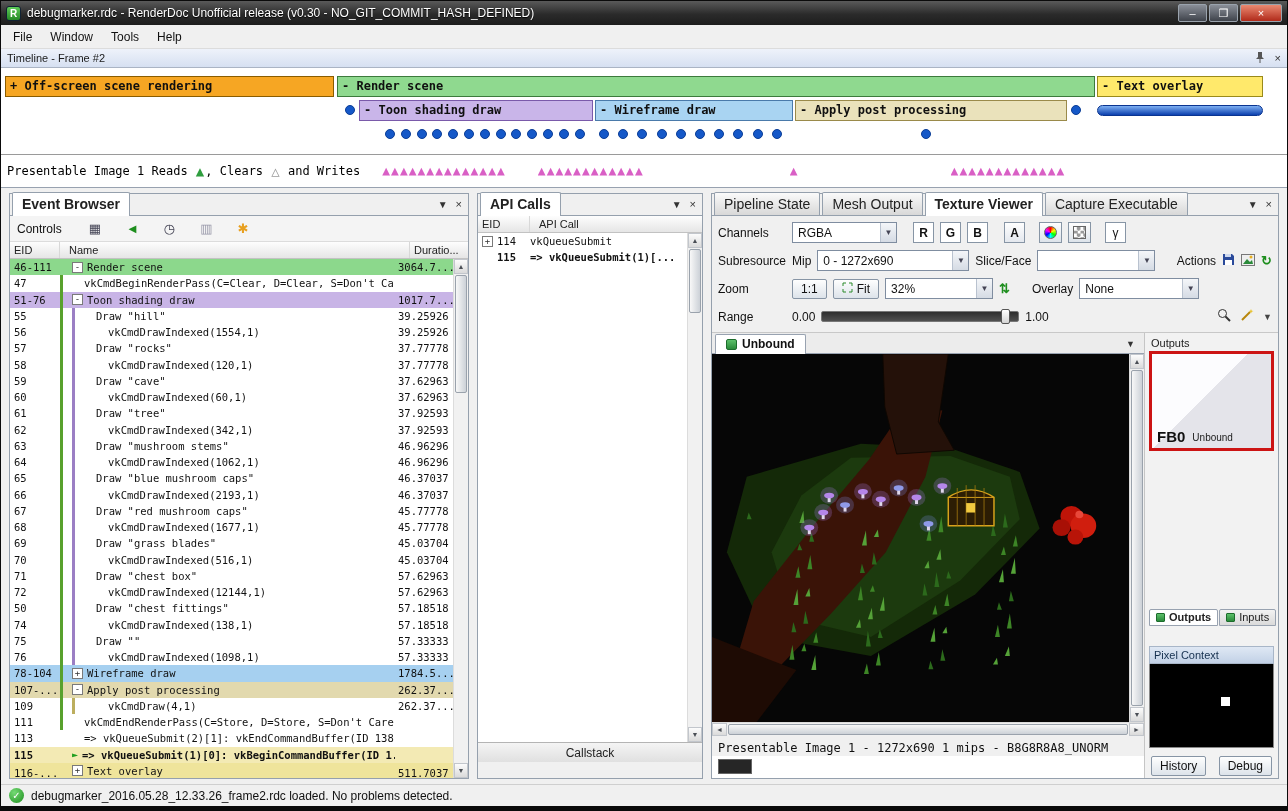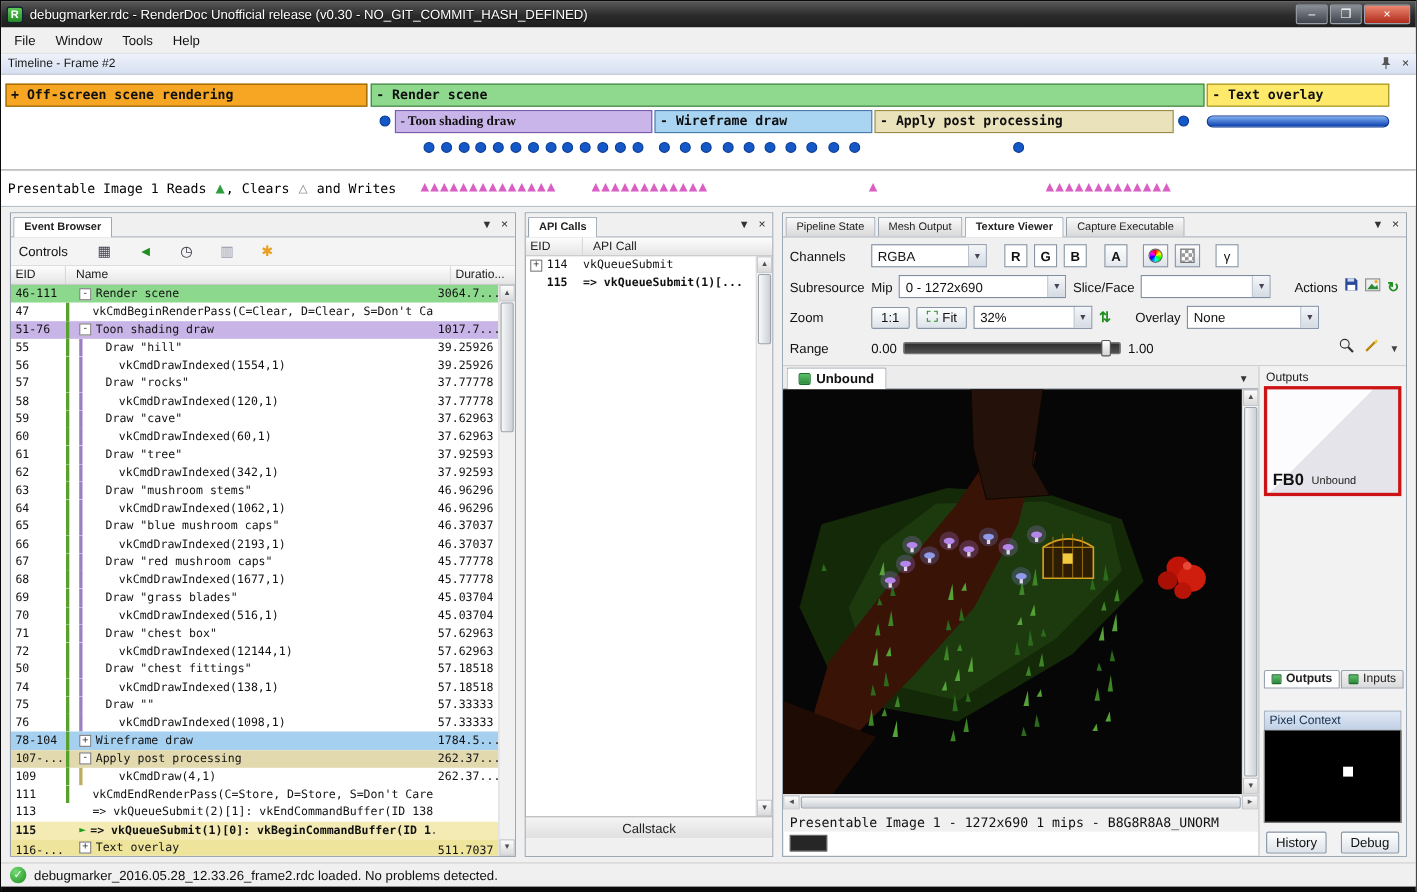--- a/index.html
+++ b/index.html
@@ -26,21 +26,21 @@
 .tl-pill{position:absolute;height:11px;border-radius:6px;background:linear-gradient(#7eb0f2,#0b3fae);border:1px solid #0a3490}
 .tl-sep{position:absolute;left:0;right:0;top:86px;border-top:1px solid #9a9a9a}
 .tl-present{position:absolute;left:6px;right:4px;top:88px;height:29px;display:flex;align-items:center;font:12px "DejaVu Sans Mono",monospace;white-space:pre;overflow:hidden}
 .tri{font-size:14px;line-height:14px;margin:0 1px}
 .tri-g{letter-spacing:1px;font-size:13px;line-height:14px;color:#d95fc5;white-space:nowrap;overflow:hidden}
 
 .main{flex:1;display:flex;gap:8px;padding:5px 8px;background:#f0f0f0;min-height:0}
 .panel{background:#fff;border:1px solid #95a0ad;display:flex;flex-direction:column;min-height:0}
 .tabstrip{display:flex;align-items:flex-end;background:#f0f0f0;border-bottom:1px solid #95a0ad;height:22px;padding-left:2px;flex-shrink:0}
 .tabs-inner{display:flex;align-items:flex-end}
-.tab{font-size:10px;padding:3px 9px;border:1px solid #95a0ad;border-bottom:none;background:linear-gradient(#fafafa,#d8d8d8);margin-right:2px;border-radius:2px 2px 0 0;white-space:nowrap;color:#222}
+.tab{font-size:14px;padding:3px 9px;border:1px solid #95a0ad;border-bottom:none;background:linear-gradient(#fafafa,#d8d8d8);margin-right:2px;border-radius:2px 2px 0 0;white-space:nowrap;color:#222}
 .tab.active{background:#fff;font-weight:bold;margin-bottom:-1px;padding-bottom:4px}
 .strip-ctl{margin-left:auto;display:flex;gap:8px;padding:0 6px 5px;color:#333;font-size:10px;align-items:center}
 
 .eb-controls{height:26px;display:flex;align-items:center;gap:25px;padding:0 7px;background:#f4f4f4;border-bottom:1px solid #dcdcdc;flex-shrink:0}
 .eb-controls .lbl{font-size:12px;color:#111;margin-right:2px}
 .cicon{font-size:13px;line-height:13px}
 .colhead{display:flex;height:17px;background:linear-gradient(#fdfdfd,#e5e5e5);border-bottom:1px solid #c2c2c2;font-size:11px;color:#222;flex-shrink:0}
 .colhead>div{padding:2px 0 0 4px;border-right:1px solid #d8d8d8;overflow:hidden;white-space:nowrap}
 .h-eid{width:50px;flex-shrink:0}
 .h-name{flex:1;padding-left:9px!important}
@@ -158,21 +158,21 @@
         <span>Presentable Image 1 Reads </span>
         <span class="tri" style="color:#2f9e3f">▲</span>
         <span>, Clears </span>
         <span class="tri" style="color:#9a9a9a">△</span>
         <span> and Writes</span>
         <span id="write-groups" style="display:flex;align-items:center"><span class="tri-g" style="margin-left: 22px;">▲▲▲▲▲▲▲▲▲▲▲▲▲▲</span><span class="tri-g" style="margin-left: 32px;">▲▲▲▲▲▲▲▲▲▲▲▲</span><span class="tri-g" style="margin-left: 146px;">▲</span><span class="tri-g" style="margin-left: 152px;">▲▲▲▲▲▲▲▲▲▲▲▲▲</span></span>
       </div>
     <div class="tl-bar" style="left: 4px; top: 8px; width: 329px; background: rgb(246, 166, 35); border-color: rgb(138, 92, 0);">+ Off-screen scene rendering</div>
         <div class="tl-bar" style="left: 336px; top: 8px; width: 758px; background: rgb(143, 217, 143); border-color: rgb(60, 122, 60);">- Render scene</div>
         <div class="tl-bar" style="left: 1096px; top: 8px; width: 166px; background: rgb(255, 233, 107); border-color: rgb(154, 138, 26);">- Text overlay</div>
-        <div class="tl-bar" style="left: 358px; top: 32px; width: 234px; background: rgb(201, 181, 233); border-color: rgb(122, 90, 170); font-family: Liberation Serif, serif;">- Toon shading draw</div>
+        <div class="tl-bar" style="left: 358px; top: 32px; width: 234px; background: rgb(201, 181, 233); border-color: rgb(122, 90, 170);">- Toon shading draw</div>
         <div class="tl-bar" style="left: 594px; top: 32px; width: 198px; background: rgb(169, 212, 242); border-color: rgb(74, 122, 170);">- Wireframe draw</div>
         <div class="tl-bar" style="left: 794px; top: 32px; width: 272px; background: rgb(234, 226, 187); border-color: rgb(154, 138, 74);">- Apply post processing</div>
         <div class="tl-dot" style="left: 344px; top: 37px;"></div>
         <div class="tl-dot" style="left: 1070px; top: 37px;"></div>
         <div class="tl-pill" style="left: 1096px; top: 37px; width: 166px;"></div>
         <div class="tl-dot" style="left: 384px; top: 61px;"></div>
         <div class="tl-dot" style="left: 399.8px; top: 61px;"></div>
         <div class="tl-dot" style="left: 415.6px; top: 61px;"></div>
         <div class="tl-dot" style="left: 431.4px; top: 61px;"></div>
         <div class="tl-dot" style="left: 447.2px; top: 61px;"></div>

